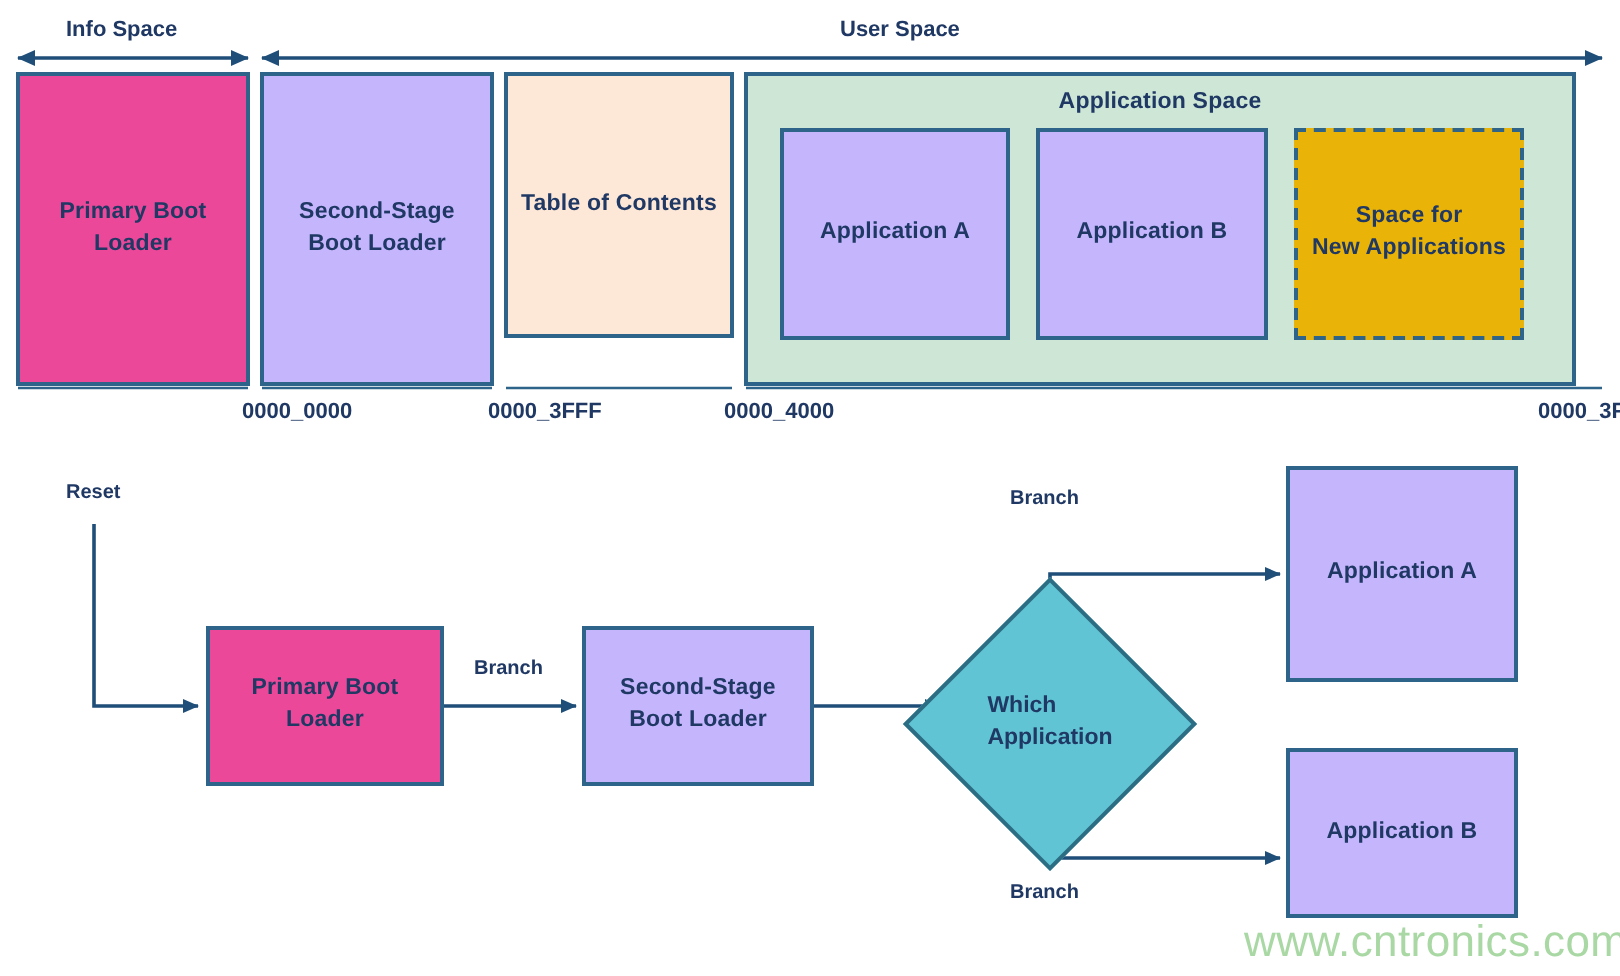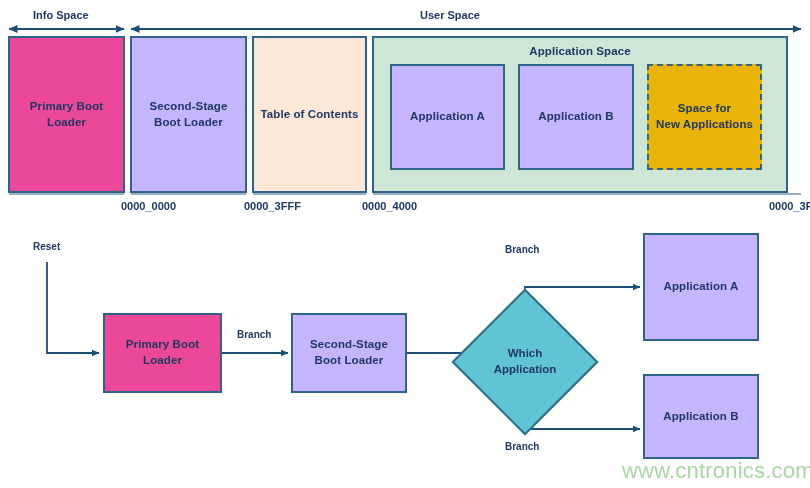--- a/index.html
+++ b/index.html
@@ -49,21 +49,21 @@
     width:104px;height:104px;
     left:473px;top:310px;
   }
   .diamond .shape{
     position:absolute;left:0;top:0;width:104px;height:104px;
     background:#61c4d4;border:2px solid #2c6d83;box-sizing:border-box;
     transform:rotate(45deg);
   }
   .diamond .txt{
     position:absolute;left:0;top:0;width:104px;height:104px;
-    display:flex;align-items:center;justify-content:center;text-align:center;
+    display:flex;align-items:center;justify-content:center;
     font-size:11.5px;font-weight:bold;line-height:1.35;color:#1f3864;
   }
   .watermark{
     position:absolute;left:622px;top:458px;
     font-size:22px;color:#a9d8a4;font-family:"Liberation Sans",sans-serif;
     letter-spacing:.2px;
   }
 </style>
 </head>
 <body>
@@ -119,21 +119,21 @@
     </g>
   </svg>
 
   <div class="caption" style="left:33px;top:9px;text-align:right;">Info Space</div>
   <div class="caption" style="left:420px;top:9px;">User Space</div>
 
   <div class="box pink" style="left:8px;top:36px;width:117px;height:157px;">Primary Boot<br>Loader</div>
 
   <div class="box blue" style="left:130px;top:36px;width:117px;height:157px;">Second-Stage<br>Boot Loader</div>
 
-  <div class="box orange" style="left:252px;top:36px;width:115px;height:157px;">Table of Contents</div>
+  <div class="box orange" style="left:252px;top:36px;width:115px;height:133px;">Table of Contents</div>
 
   <div class="box green" style="left:372px;top:36px;width:416px;height:157px;display:block;position:absolute;">
     <div class="applabel">Application Space</div>
 
     <div class="box blue" style="left:16px;top:26px;width:115px;height:106px;">Application A</div>
 
     <div class="box blue" style="left:144px;top:26px;width:116px;height:106px;">Application B</div>
 
     <div class="box dashed" style="left:273px;top:26px;width:115px;height:106px;">Space for<br>New Applications</div>
   </div>

